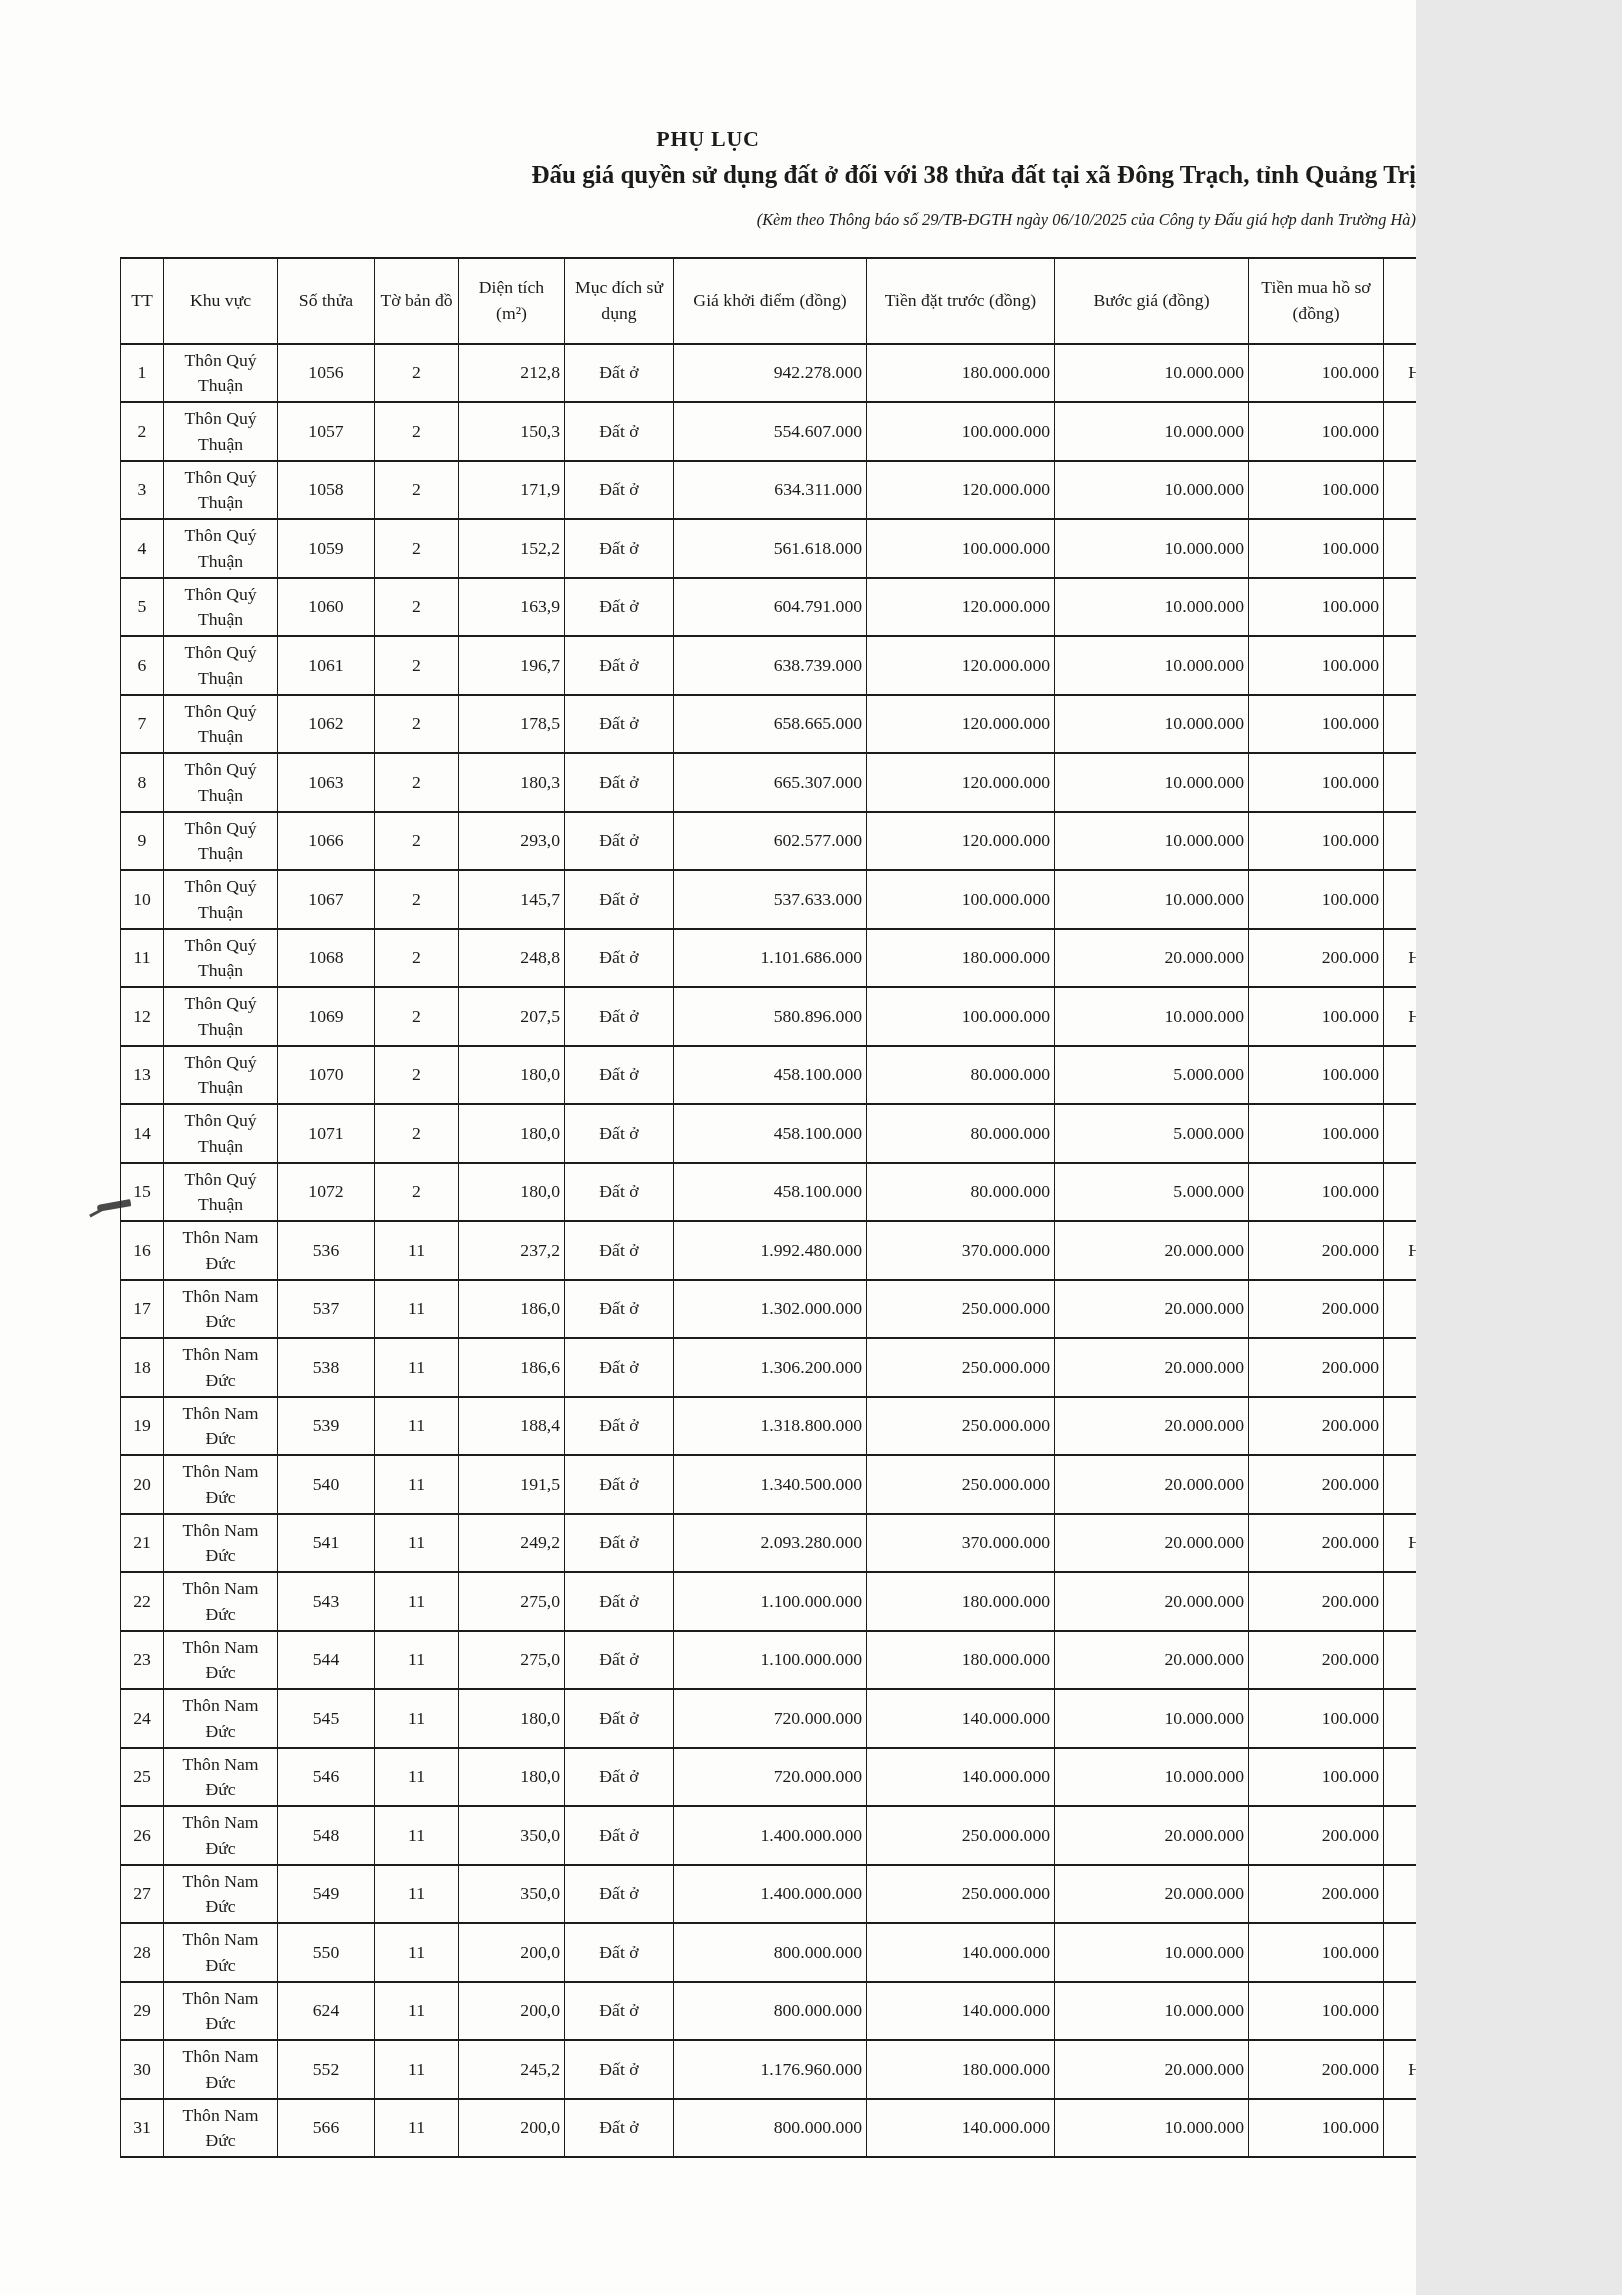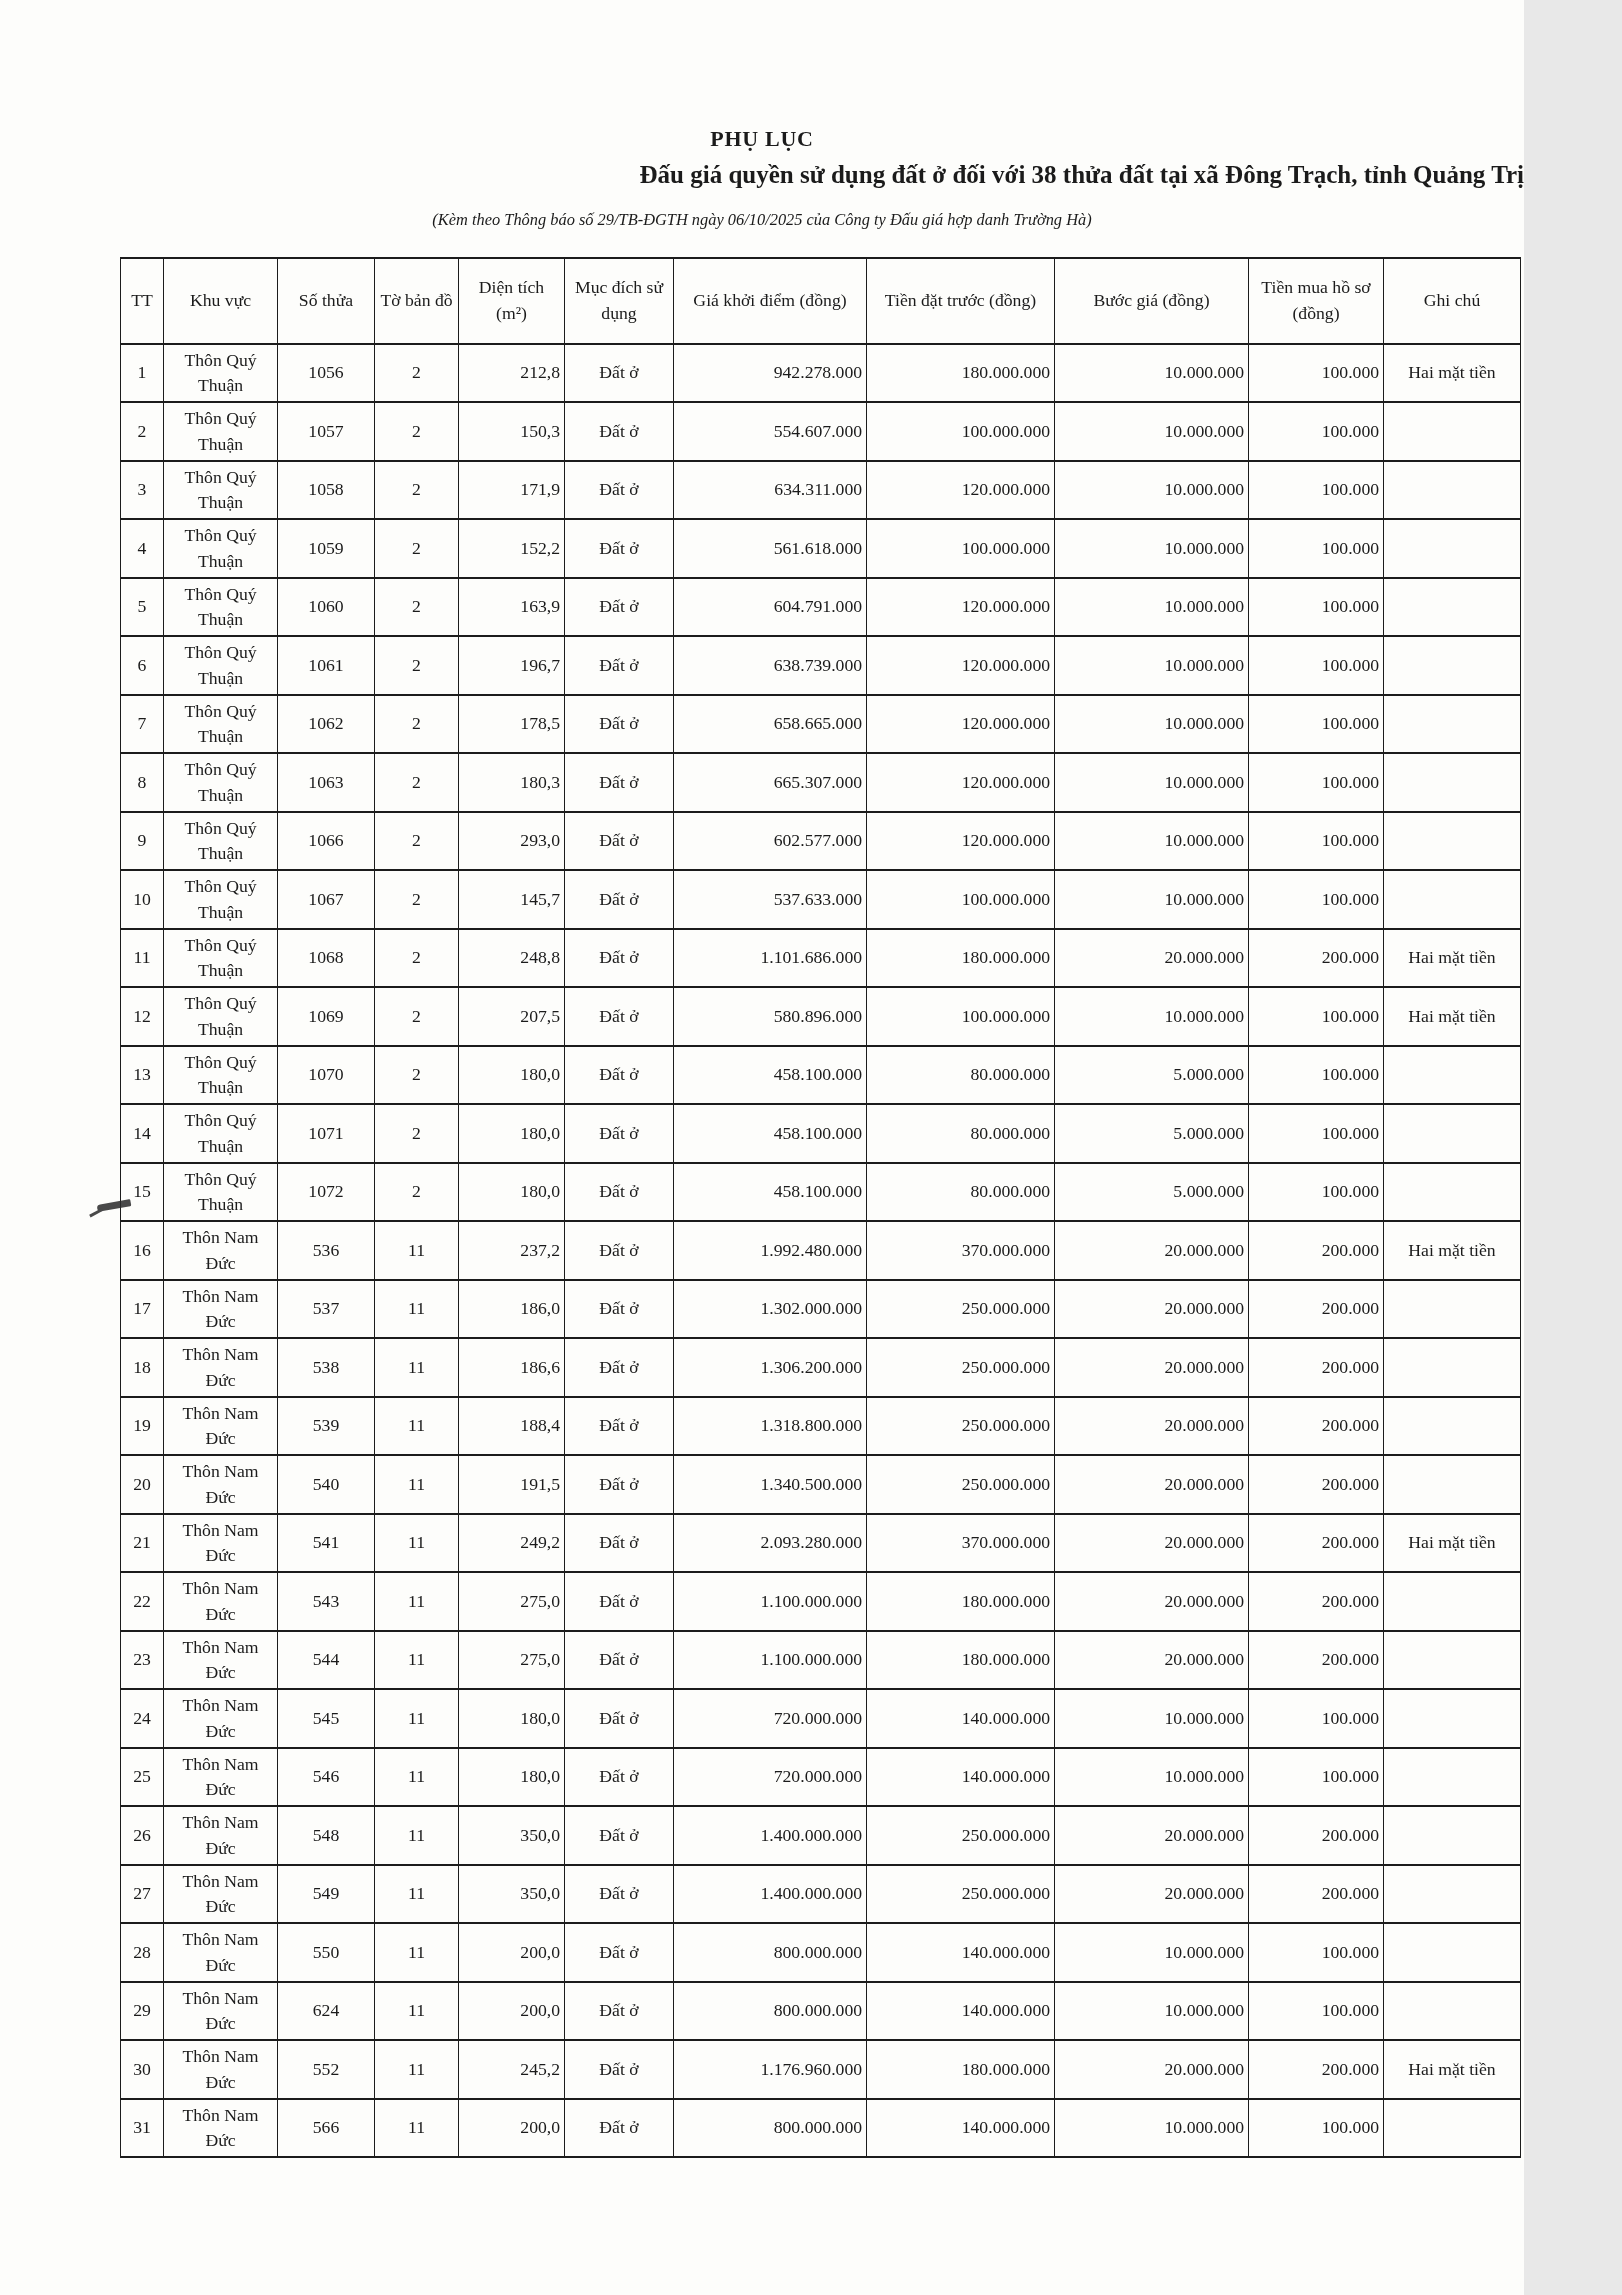--- a/index.html
+++ b/index.html
@@ -2,21 +2,21 @@
 <html lang="vi" style="font-size:10.5px"><head>
 <meta charset="utf-8">
 <style>
   html, body {
     margin: 0;
     padding: 0;
     background: #e8e8e8;
   }
   .page {
     position: relative;
-    width: 1524px;
+    width: 1416px;
     height: 2295px;
     background: #fdfdfb;
     font-family: "Liberation Serif", "DejaVu Serif", serif;
     color: #1b1b1b;
     overflow: hidden;
     box-sizing: border-box;
     padding-top: 126px;
   }
   .title {
     text-align: center;
@@ -26,21 +26,21 @@
     line-height: 1.2;
   }
   .subtitle {
     text-align: right;
     font-size: 25px;
     font-weight: bold;
     margin-top: 6.5px;
     line-height: 1.25;
   }
   .note {
-    text-align: center;
+    text-align: right;
     font-size: 16.4px;
     font-style: italic;
     margin-top: 19.6px;
     line-height: 1.2;
   }
   table.auction-table {
     border-collapse: collapse;
     table-layout: fixed;
     margin-left: 120px;
     margin-top: 27.5px;

